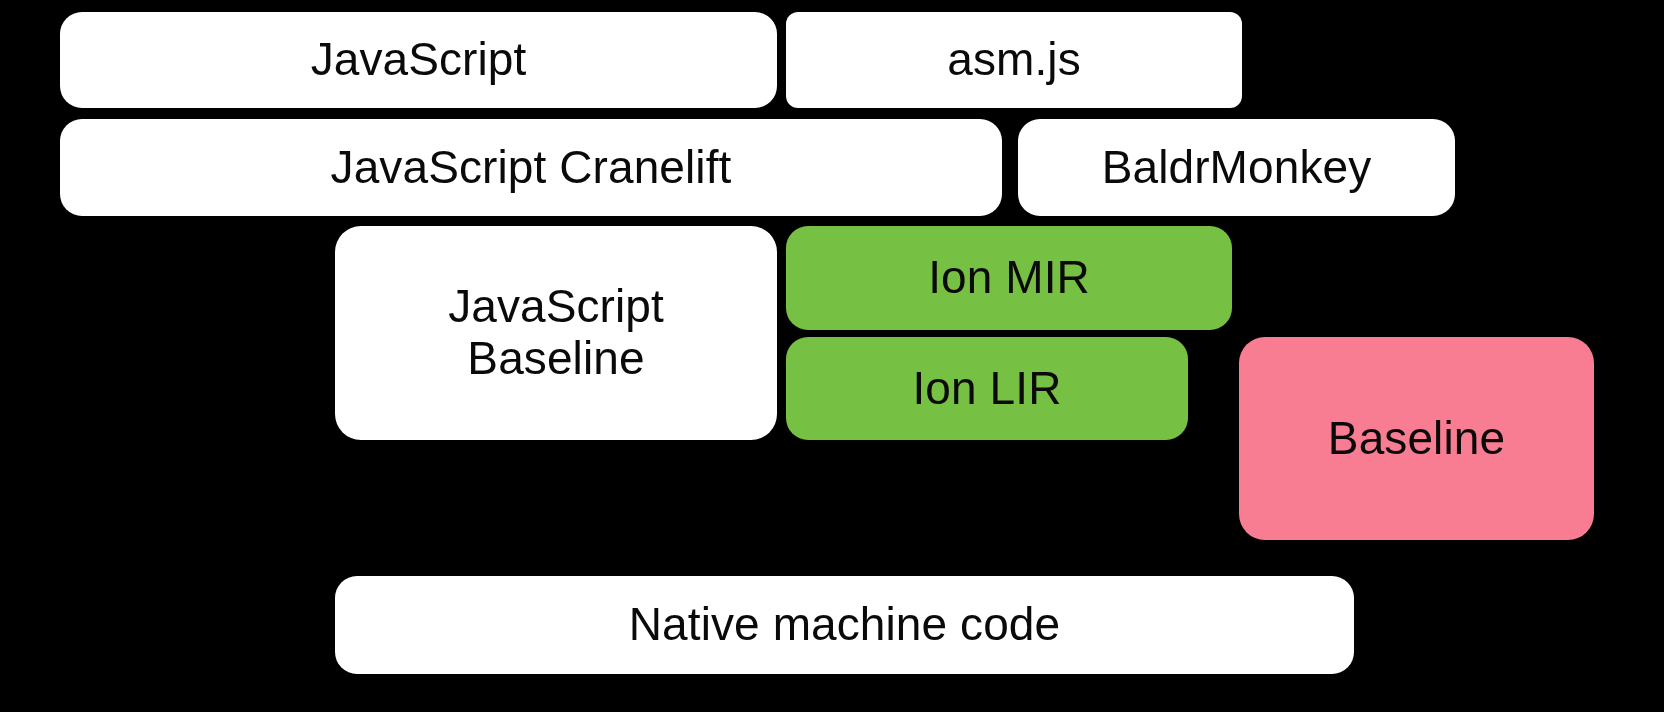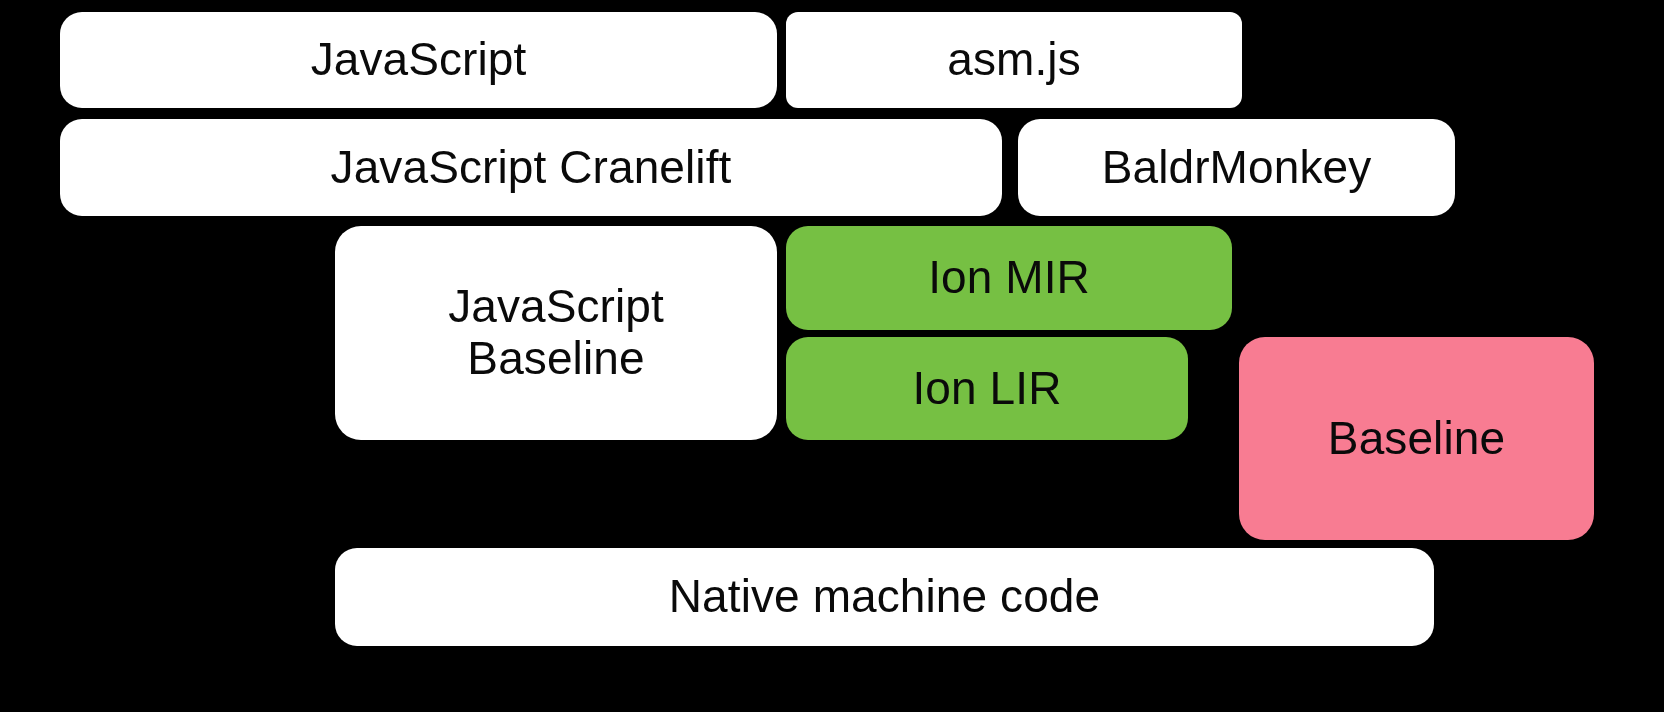--- a/index.html
+++ b/index.html
@@ -50,14 +50,14 @@
 <div id="canvas" style="background: rgb(0, 0, 0);">
     <div class="node fill-white small-radius" style="left: 20px; top: 12px; width: 717px; height: 96px;">JavaScript</div>
     <div class="node fill-white small-radius" style="left: 746px; top: 12px; width: 456px; height: 96px; border-radius: 12px;">asm.js</div>
     <div class="node fill-white small-radius" style="left: 20px; top: 119px; width: 942px; height: 97px;">JavaScript Cranelift</div>
     <div class="node fill-white small-radius" style="left: 978px; top: 119px; width: 437px; height: 97px;">BaldrMonkey</div>
     <div class="node fill-white" style="left: 295px; top: 226px; width: 442px; height: 214px;">JavaScript
 Baseline</div>
     <div class="node fill-green small-radius" style="left: 746px; top: 226px; width: 446px; height: 104px;">Ion MIR</div>
     <div class="node fill-green small-radius" style="left: 746px; top: 337px; width: 402px; height: 103px;">Ion LIR</div>
     <div class="node fill-pink" style="left: 1199px; top: 337px; width: 355px; height: 203px;">Baseline</div>
-    <div class="node fill-white small-radius" style="left: 295px; top: 548px; width: 1099px; height: 98px;">Native machine code</div>
+    <div class="node fill-white small-radius" style="left: 295px; top: 576px; width: 1019px; height: 98px;">Native machine code</div>
   </div>
 
 </body></html>

